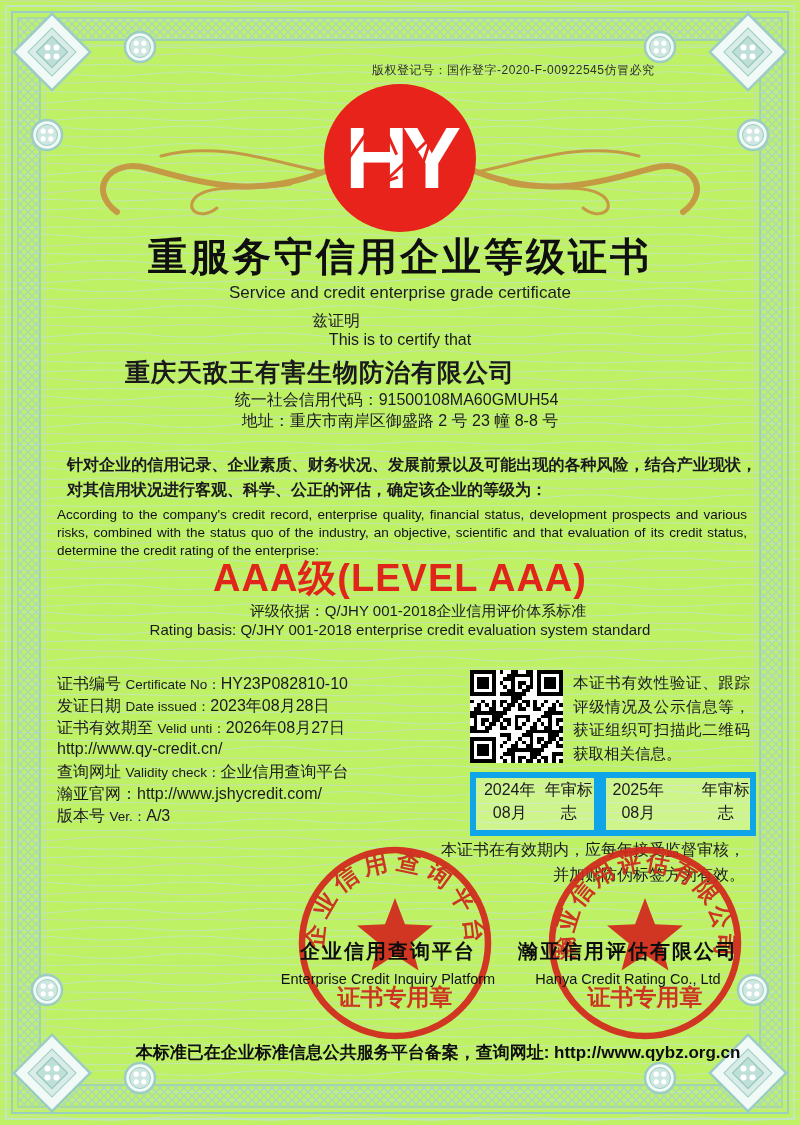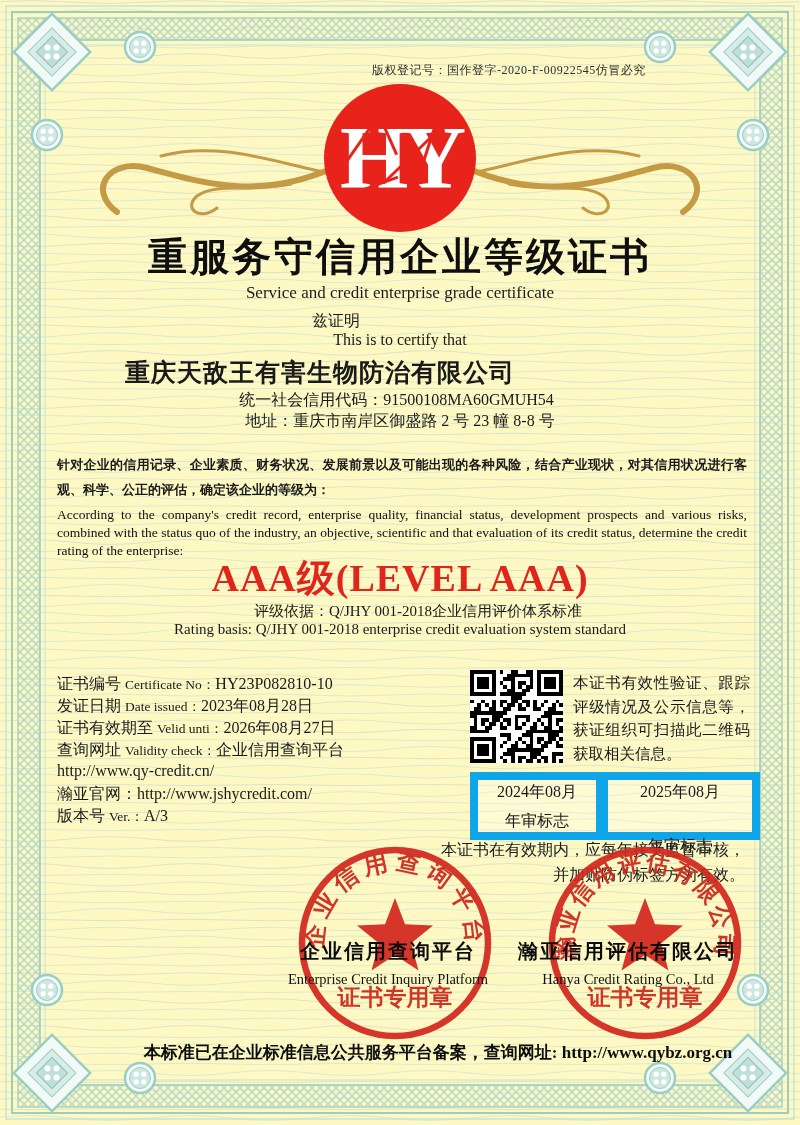--- a/index.html
+++ b/index.html
@@ -1,45 +1,45 @@
 <!DOCTYPE html>
 <html><head>
 <meta charset="utf-8">
 <style>
   html,body{margin:0;padding:0;background:#e8e8e8;}
-  .page{position:relative;width:800px;height:1125px;background:#fef9c3;overflow:hidden;
-        font-family:Liberation Serif, serif;color:#1a1a1a;}
+  .page{position:relative;width:800px;height:1125px;background:#bef264;overflow:hidden;
+        font-family:Liberation Sans, sans-serif;color:#1a1a1a;}
   .abs{position:absolute;}
   svg.layer{position:absolute;left:0;top:0;pointer-events:none;}
   .copyright{left:372px;top:62px;font-size:12px;color:#2e2e2e;letter-spacing:.5px;}
   .logo{left:324px;top:84px;width:152px;height:148px;border-radius:50%;background:#e7231c;
         display:flex;align-items:center;justify-content:center;z-index:3;}
   .logo-txt{font-size:88px;font-weight:900;color:#fff;letter-spacing:-6px;line-height:1;}
   .crack{position:absolute;background:#e7231c;width:3px;z-index:4;}
   .flourish{z-index:2;}
   .title-cn{left:0;top:230px;width:800px;text-align:center;font-size:39px;font-weight:900;
             letter-spacing:3px;color:#0f0f0f;}
   .title-en{left:0;top:283px;width:800px;text-align:center;font-size:17px;color:#1c1c1c;}
   .certify-cn{left:0;top:311px;width:672px;text-align:center;font-size:16px;}
   .certify-en{left:0;top:331px;width:800px;text-align:center;font-size:16px;}
   .company{left:0;top:356px;width:640px;text-align:center;font-size:25px;font-weight:900;letter-spacing:1px;}
   .code{left:0;top:390px;width:793px;text-align:center;font-size:16px;}
   .address{left:0;top:411px;width:800px;text-align:center;font-size:16px;}
-  .para-cn{left:57px;top:452px;width:690px;font-size:13px;line-height:25px;font-weight:bold;text-align:justify;}
+  .para-cn{left:67px;top:452px;width:690px;font-size:16px;line-height:25px;font-weight:bold;text-align:justify;}
   .para-en{left:57px;top:506px;width:690px;font-size:13.5px;line-height:18px;text-align:justify;color:#101010;}
   .rating{left:0;top:553px;width:800px;text-align:center;font-size:38px;font-weight:900;color:#e0251b;letter-spacing:1px;}
   .basis-cn{left:0;top:602px;width:800px;text-align:center;font-size:15px;padding-left:18px;}
   .basis-en{left:0;top:621px;width:800px;text-align:center;font-size:15px;}
   .details{left:57px;top:674px;width:400px;font-size:16px;}
   .details .dline{height:22px;white-space:nowrap;}
   .details .lat{font-size:13.5px;}
   .qr{left:470px;top:670px;z-index:2;}
   .qr-note{left:573px;top:671px;width:177px;font-size:15.5px;line-height:23.5px;text-align:justify;}
-  .ybox{top:772px;height:52px;border:8px solid #0ea5e9;text-align:center;font-size:16px;
-        display:flex;flex-direction:column;justify-content:space-between;line-height:23px;background:rgba(255,255,255,.25);}
+  .ybox{top:772px;height:52px;border:6px solid #0ea5e9;text-align:center;font-size:16px;
+        display:flex;flex-direction:row;justify-content:space-between;line-height:23px;background:rgba(255,255,255,.25);}
   .ybox1{left:470px;width:118px;}
   .ybox2{left:600px;width:144px;gap:31px;}
   .sup-note{left:380px;top:837px;width:365px;font-size:16px;line-height:25px;text-align:right;}
   .seal{z-index:5;opacity:.93;}
   .org{z-index:6;text-align:center;}
   .org-cn{font-size:20px;font-weight:bold;letter-spacing:2px;color:#0d0d0d;}
   .org-en{font-size:14.5px;margin-top:6px;color:#111;}
   .footer{left:0;top:1041px;width:800px;text-align:center;font-size:17px;font-weight:bold;color:#0d0d0d;z-index:2;margin-left:38px;}
 </style>
 </head>
@@ -256,22 +256,22 @@
   <div class="abs para-en">According to the company's credit record, enterprise quality, financial status, development prospects and various risks, combined with the status quo of the industry, an objective, scientific and that evaluation of its credit status, determine the credit rating of the enterprise:</div>
 
   <div class="abs rating">AAA级(LEVEL AAA)</div>
   <div class="abs basis-cn">评级依据：Q/JHY 001-2018企业信用评价体系标准</div>
   <div class="abs basis-en">Rating basis: Q/JHY 001-2018 enterprise credit evaluation system standard</div>
 
   <div class="abs details">
     <div class="dline"><span>证书编号</span> <span class="lat">Certificate No：</span><span>HY23P082810-10</span></div>
     <div class="dline"><span>发证日期</span> <span class="lat">Date issued：</span><span>2023年08月28日</span></div>
     <div class="dline"><span>证书有效期至</span> <span class="lat">Velid unti：</span><span>2026年08月27日</span></div>
+    <div class="dline"><span>http://www.qy-credit.cn/</span></div>
     <div class="dline"><span>查询网址</span> <span class="lat">Validity check：</span><span>企业信用查询平台</span></div>
-    <div class="dline"><span>http://www.qy-credit.cn/</span></div>
     <div class="dline"><span>瀚亚官网：</span><span>http://www.jshycredit.com/</span></div>
     <div class="dline"><span>版本号</span> <span class="lat">Ver.：</span><span>A/3</span></div>
   </div>
 
   <svg class="abs qr" width="93" height="93" viewBox="0 0 25 25" shape-rendering="crispEdges">
     <rect width="25" height="25" fill="#fff"></rect>
     <g fill="#000">
       <rect x="0" y="0" width="7" height="7"></rect>
         <rect x="18" y="0" width="7" height="7"></rect>
         <rect x="0" y="18" width="7" height="7"></rect>

